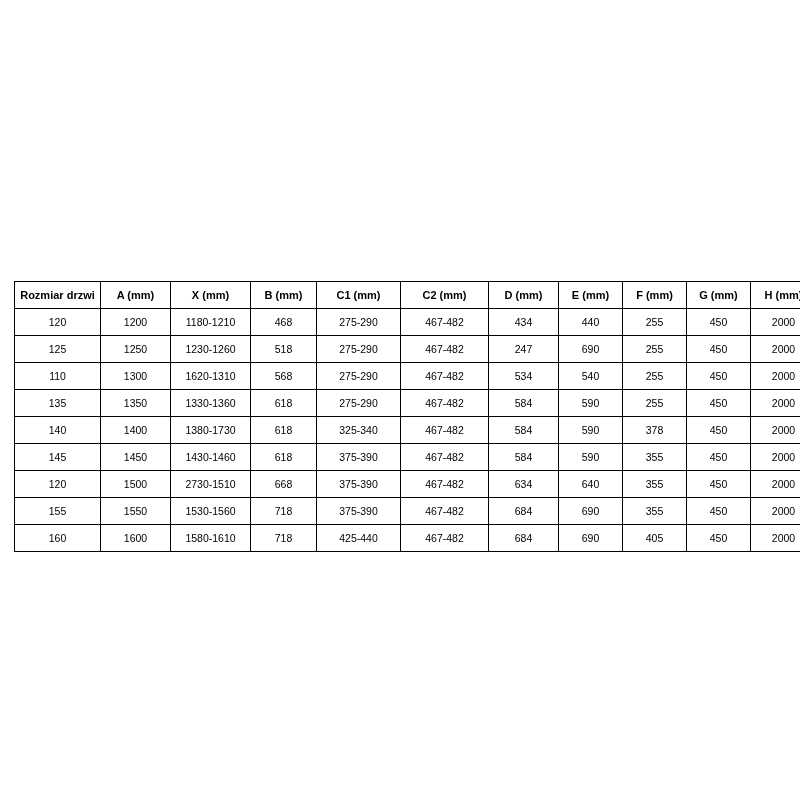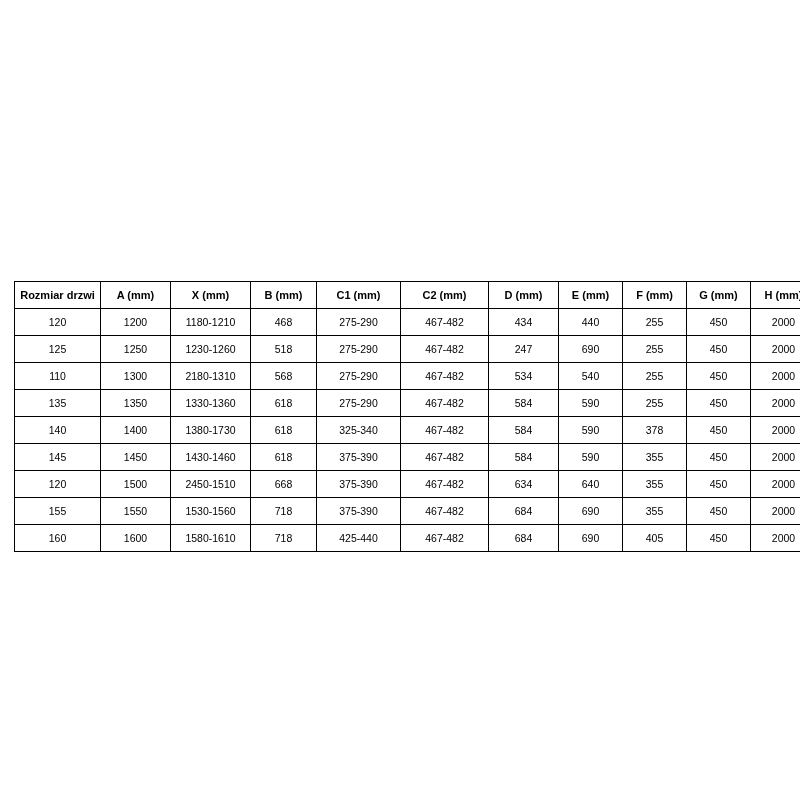--- a/index.html
+++ b/index.html
@@ -114,21 +114,21 @@
         <td>467-482</td>
         <td>247</td>
         <td>690</td>
         <td>255</td>
         <td>450</td>
         <td>2000</td>
       </tr>
       <tr>
         <td>110</td>
         <td>1300</td>
-        <td>2180-1310</td>
+        <td>1620-1310</td>
         <td>568</td>
         <td>275-290</td>
         <td>467-482</td>
         <td>534</td>
         <td>540</td>
         <td>255</td>
         <td>450</td>
         <td>2000</td>
       </tr>
       <tr>
@@ -166,21 +166,21 @@
         <td>467-482</td>
         <td>584</td>
         <td>590</td>
         <td>355</td>
         <td>450</td>
         <td>2000</td>
       </tr>
       <tr>
         <td>120</td>
         <td>1500</td>
-        <td>2450-1510</td>
+        <td>2730-1510</td>
         <td>668</td>
         <td>375-390</td>
         <td>467-482</td>
         <td>634</td>
         <td>640</td>
         <td>355</td>
         <td>450</td>
         <td>2000</td>
       </tr>
       <tr>

